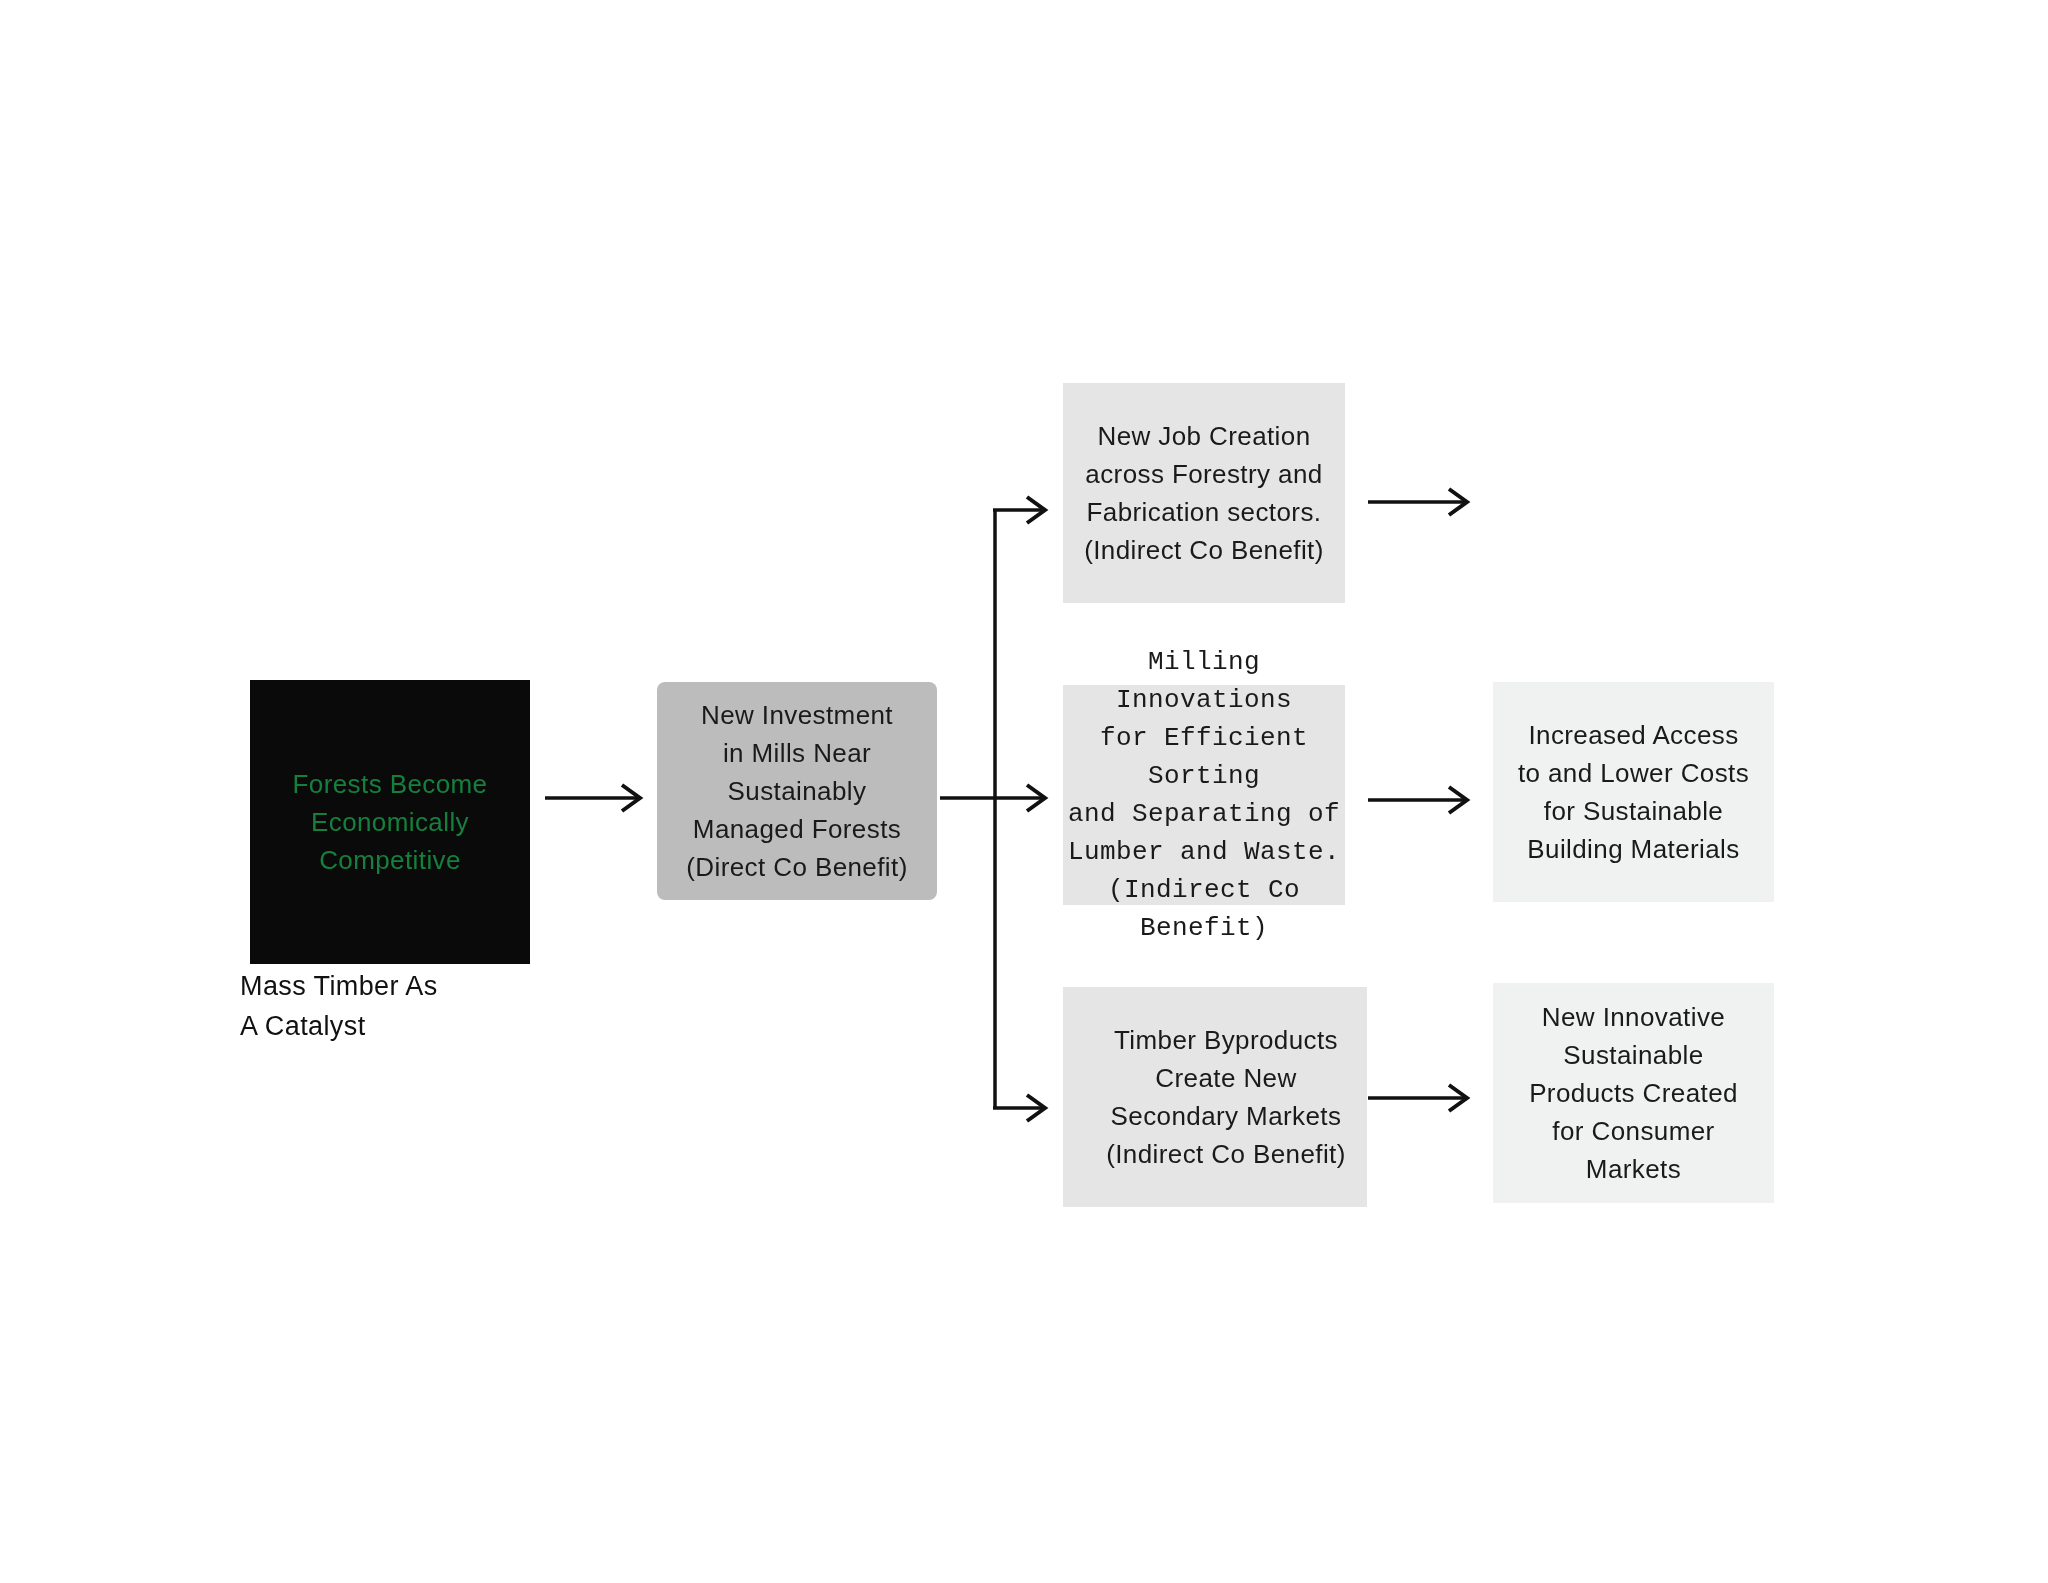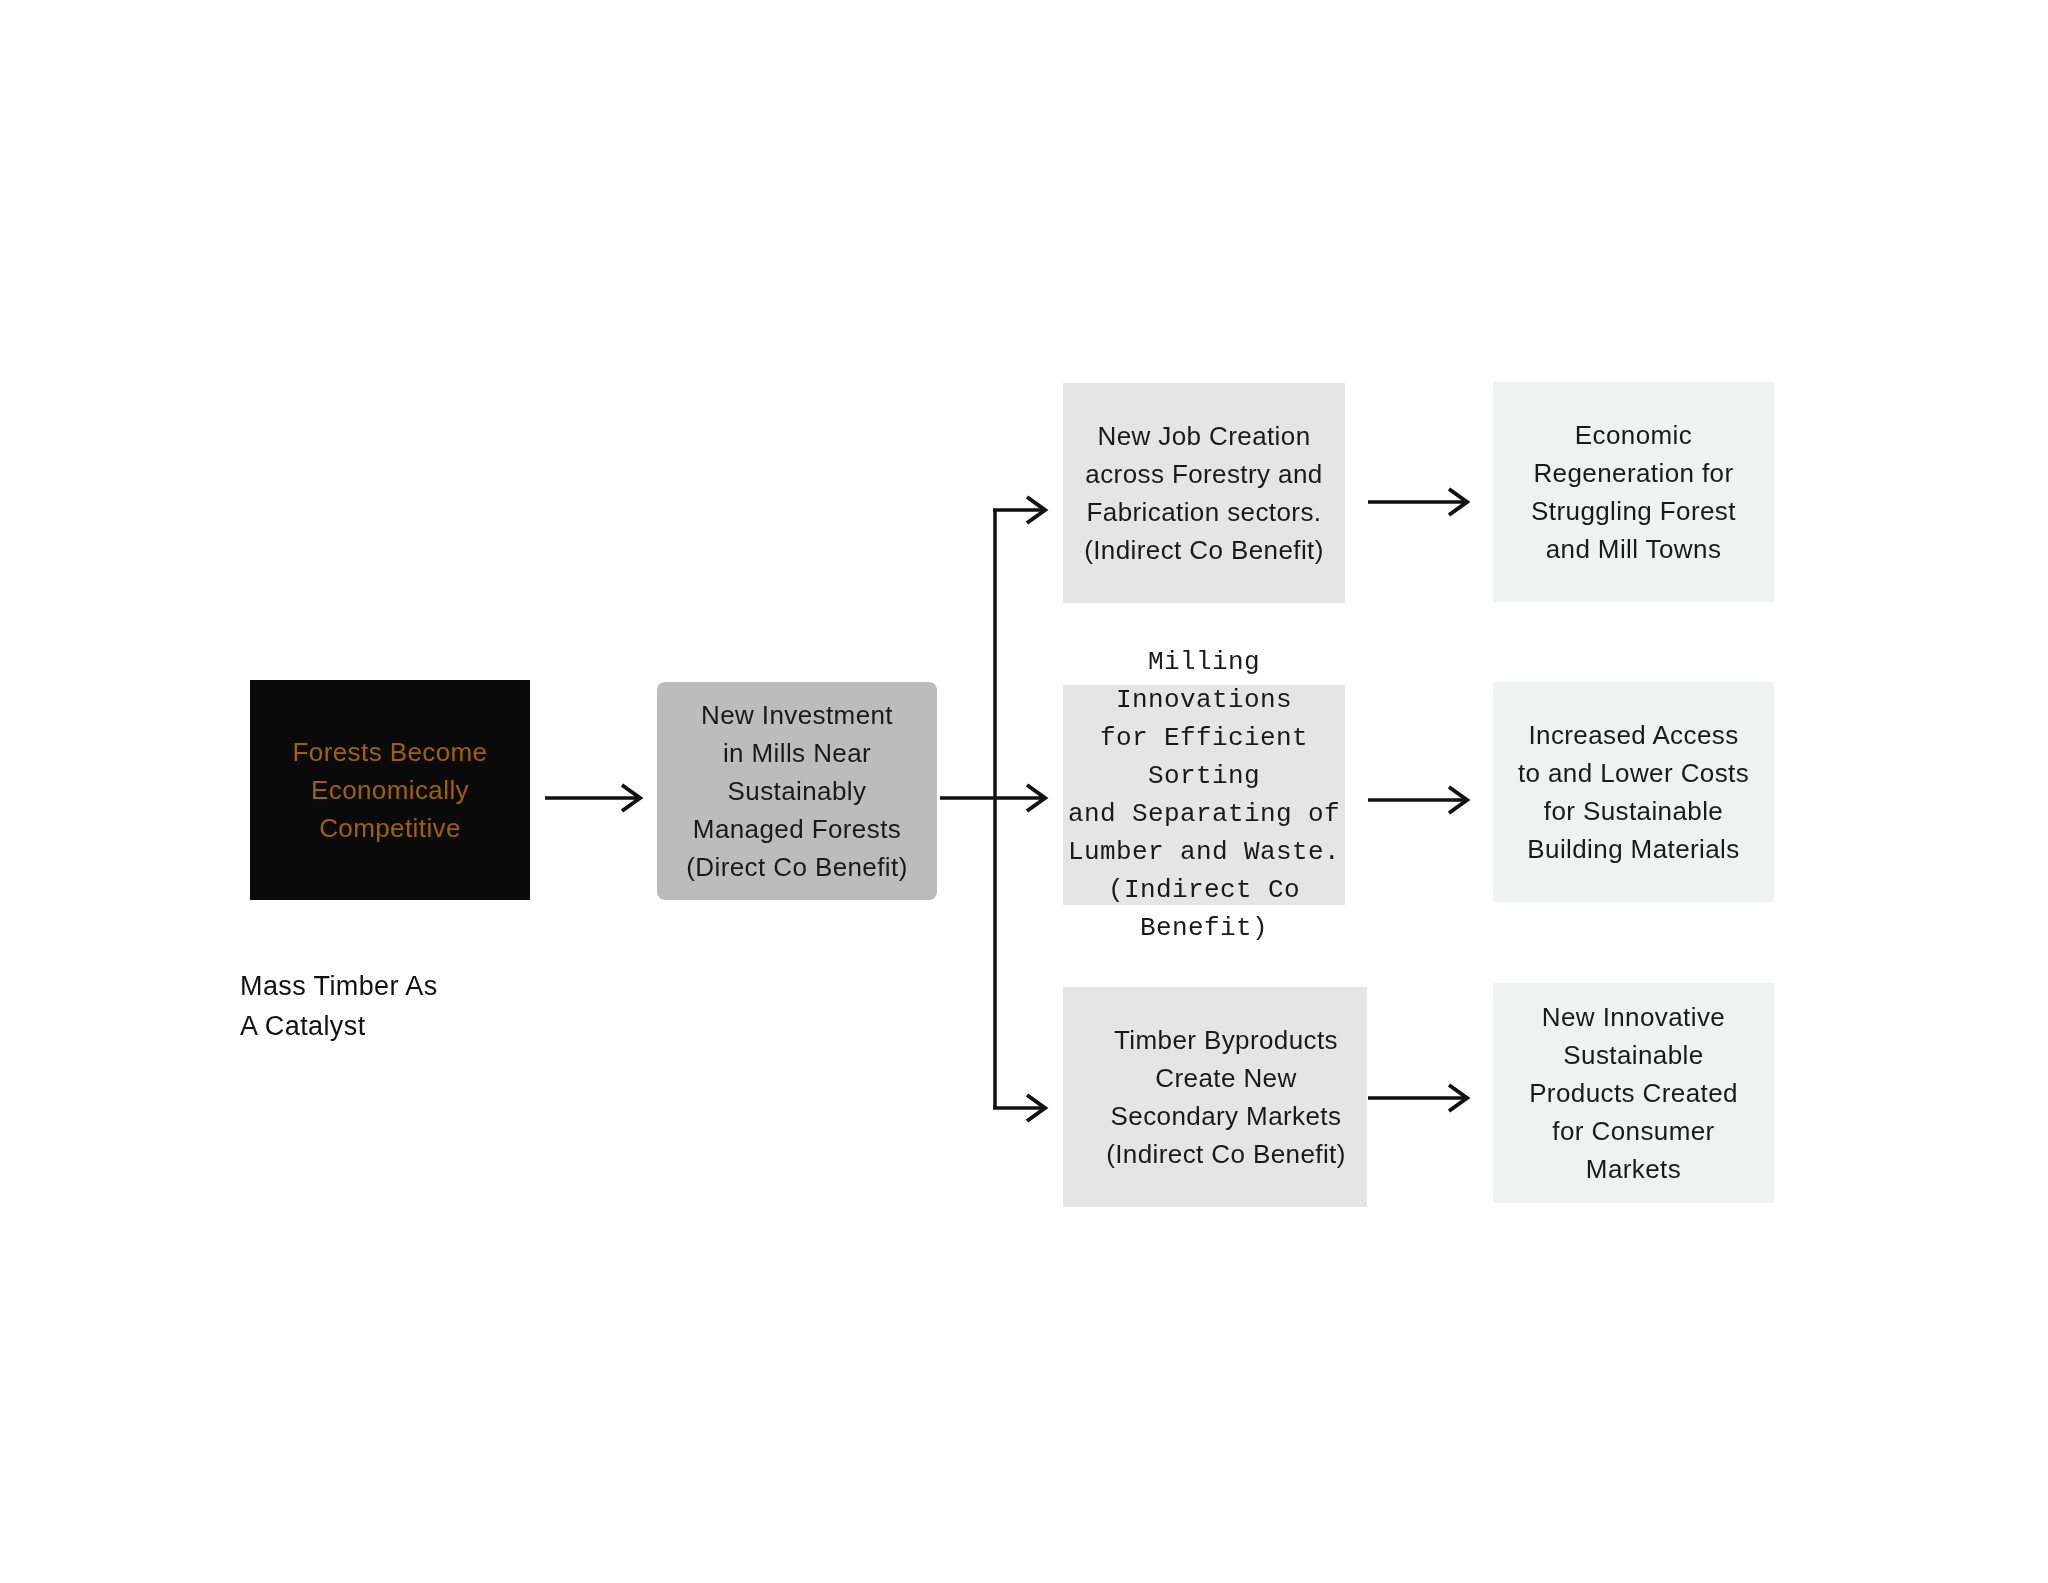--- a/index.html
+++ b/index.html
@@ -28,23 +28,23 @@
     display: flex;
     align-items: center;
     justify-content: center;
     text-align: center;
     white-space: pre-line;
     font-size: 26px;
     line-height: 38px;
     letter-spacing: 0.4px;
   }
   .node.root {
-    left: 250px; top: 680px; width: 280px; height: 220px;
+    left: 250px; top: 680px; width: 280px; height: 284px;
     background: #0a0a0a;
-    color: #a16207;
+    color: #15803d;
   }
   .node.direct {
     left: 657px; top: 682px; width: 280px; height: 218px;
     background: #bcbcbc;
     border-radius: 8px;
   }
   .node.indirect {
     left: 1063px; width: 282px; height: 220px;
     background: #e5e5e5;
   }
@@ -137,24 +137,20 @@
 for Efficient Sorting
 and Separating of
 Lumber and Waste.
 (Indirect Co Benefit)</div>
 
   <div class="node indirect row-bottom">Timber Byproducts
 Create New
 Secondary Markets
 (Indirect Co Benefit)</div>
 
-  <div class="node outcome row-top">Economic
-Regeneration for
-Struggling Forest
-and Mill Towns</div>
 
   <div class="node outcome row-mid">Increased Access
 to and Lower Costs
 for Sustainable
 Building Materials</div>
 
   <div class="node outcome row-bottom">New Innovative
 Sustainable
 Products Created
 for Consumer

